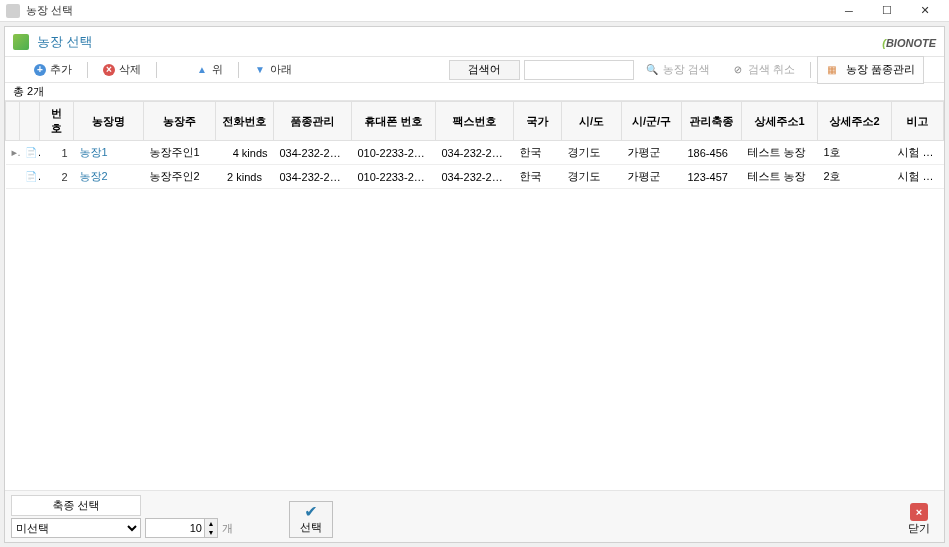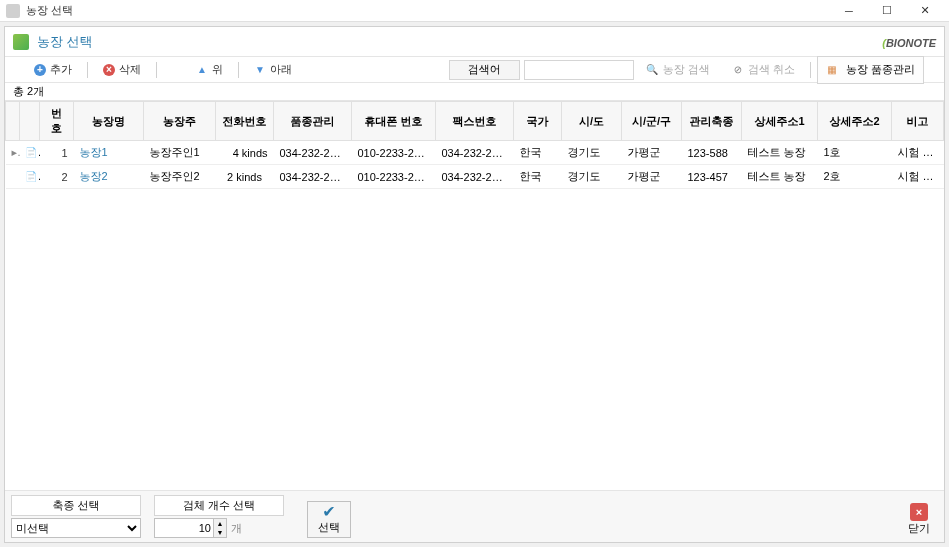--- a/index.html
+++ b/index.html
@@ -78,21 +78,21 @@
 col.c-fax { width: 78px; }
 col.c-country { width: 48px; }
 col.c-sido { width: 60px; }
 col.c-sigungu { width: 60px; }
 col.c-zip { width: 60px; }
 col.c-addr1 { width: 76px; }
 col.c-addr2 { width: 74px; }
 col.c-note { }
 
 
-.bottom { display: flex; align-items: flex-end; padding: 4px 6px; gap: 13px; border-top: 1px solid #e5e5e5; background: #f7f7f7; }
+.bottom { display: flex; align-items: flex-end; padding: 4px 6px; gap: 4px; border-top: 1px solid #e5e5e5; background: #f7f7f7; }
 .bottom .group { display: flex; flex-direction: column; align-items: center; }
 .bottom .group-label { background: #fff; border: 1px solid #d5d5d5; padding: 2px 8px; width: 100%; text-align: center; margin-bottom: 2px; }
 .bottom select { width: 130px; height: 20px; border: 1px solid #c0c0c0; background: #fff; }
 .bottom .spinner { display: flex; align-items: center; width: 130px; }
 .bottom .spinner input { width: 60px; height: 20px; text-align: right; border: 1px solid #c0c0c0; padding-right: 2px; padding-left: 8px; }
 .bottom .spinner .spin-btns { display: flex; flex-direction: column; border: 1px solid #c0c0c0; border-left: none; }
 .bottom .spinner .spin-btns span { width: 12px; height: 9px; font-size: 7px; text-align: center; line-height: 9px; background: #f0f0f0; }
 .bottom .spinner .unit { margin-left: 4px; color: #888; }
 .bottom .select-btn { margin-left: 10px; display: flex; flex-direction: column; align-items: center; padding: 2px 10px; border: 1px solid #c0c0c0; background: #f5f5f5; cursor: pointer; }
 .bottom .select-btn .check { color: #2a7aab; font-size: 16px; line-height: 1; }
@@ -213,21 +213,21 @@
             <td class="num">1</td>
             <td class="name">농장1</td>
             <td>농장주인1</td>
             <td style="text-align:right">4 kinds</td>
             <td>034-232-2424</td>
             <td>010-2233-2424</td>
             <td>034-232-2425</td>
             <td>한국</td>
             <td>경기도</td>
             <td>가평군</td>
-            <td>123-588</td>
+            <td>186-456</td>
             <td>테스트 농장</td>
             <td>1호</td>
             <td>시험 농장 1</td>
           </tr>
           <tr>
             <td class="row-arrow"></td>
             <td class="row-icon"><span class="ico ico-note"></span></td>
             <td class="num">2</td>
             <td class="name">농장2</td>
             <td>농장주인2</td>
@@ -248,21 +248,20 @@
   </div>
 
   <div class="bottom">
     <div class="group">
       <div class="group-label">축종 선택</div>
       <select>
         <option>미선택</option>
       </select>
     </div>
     <div class="group">
-      <div class="group-label">검체 개수 선택</div>
       <div class="spinner">
         <input value="10" style="">
         <div class="spin-btns">
           <span>▲</span>
           <span>▼</span>
         </div>
         <span class="unit">개</span>
       </div>
     </div>
     <div class="select-btn">

